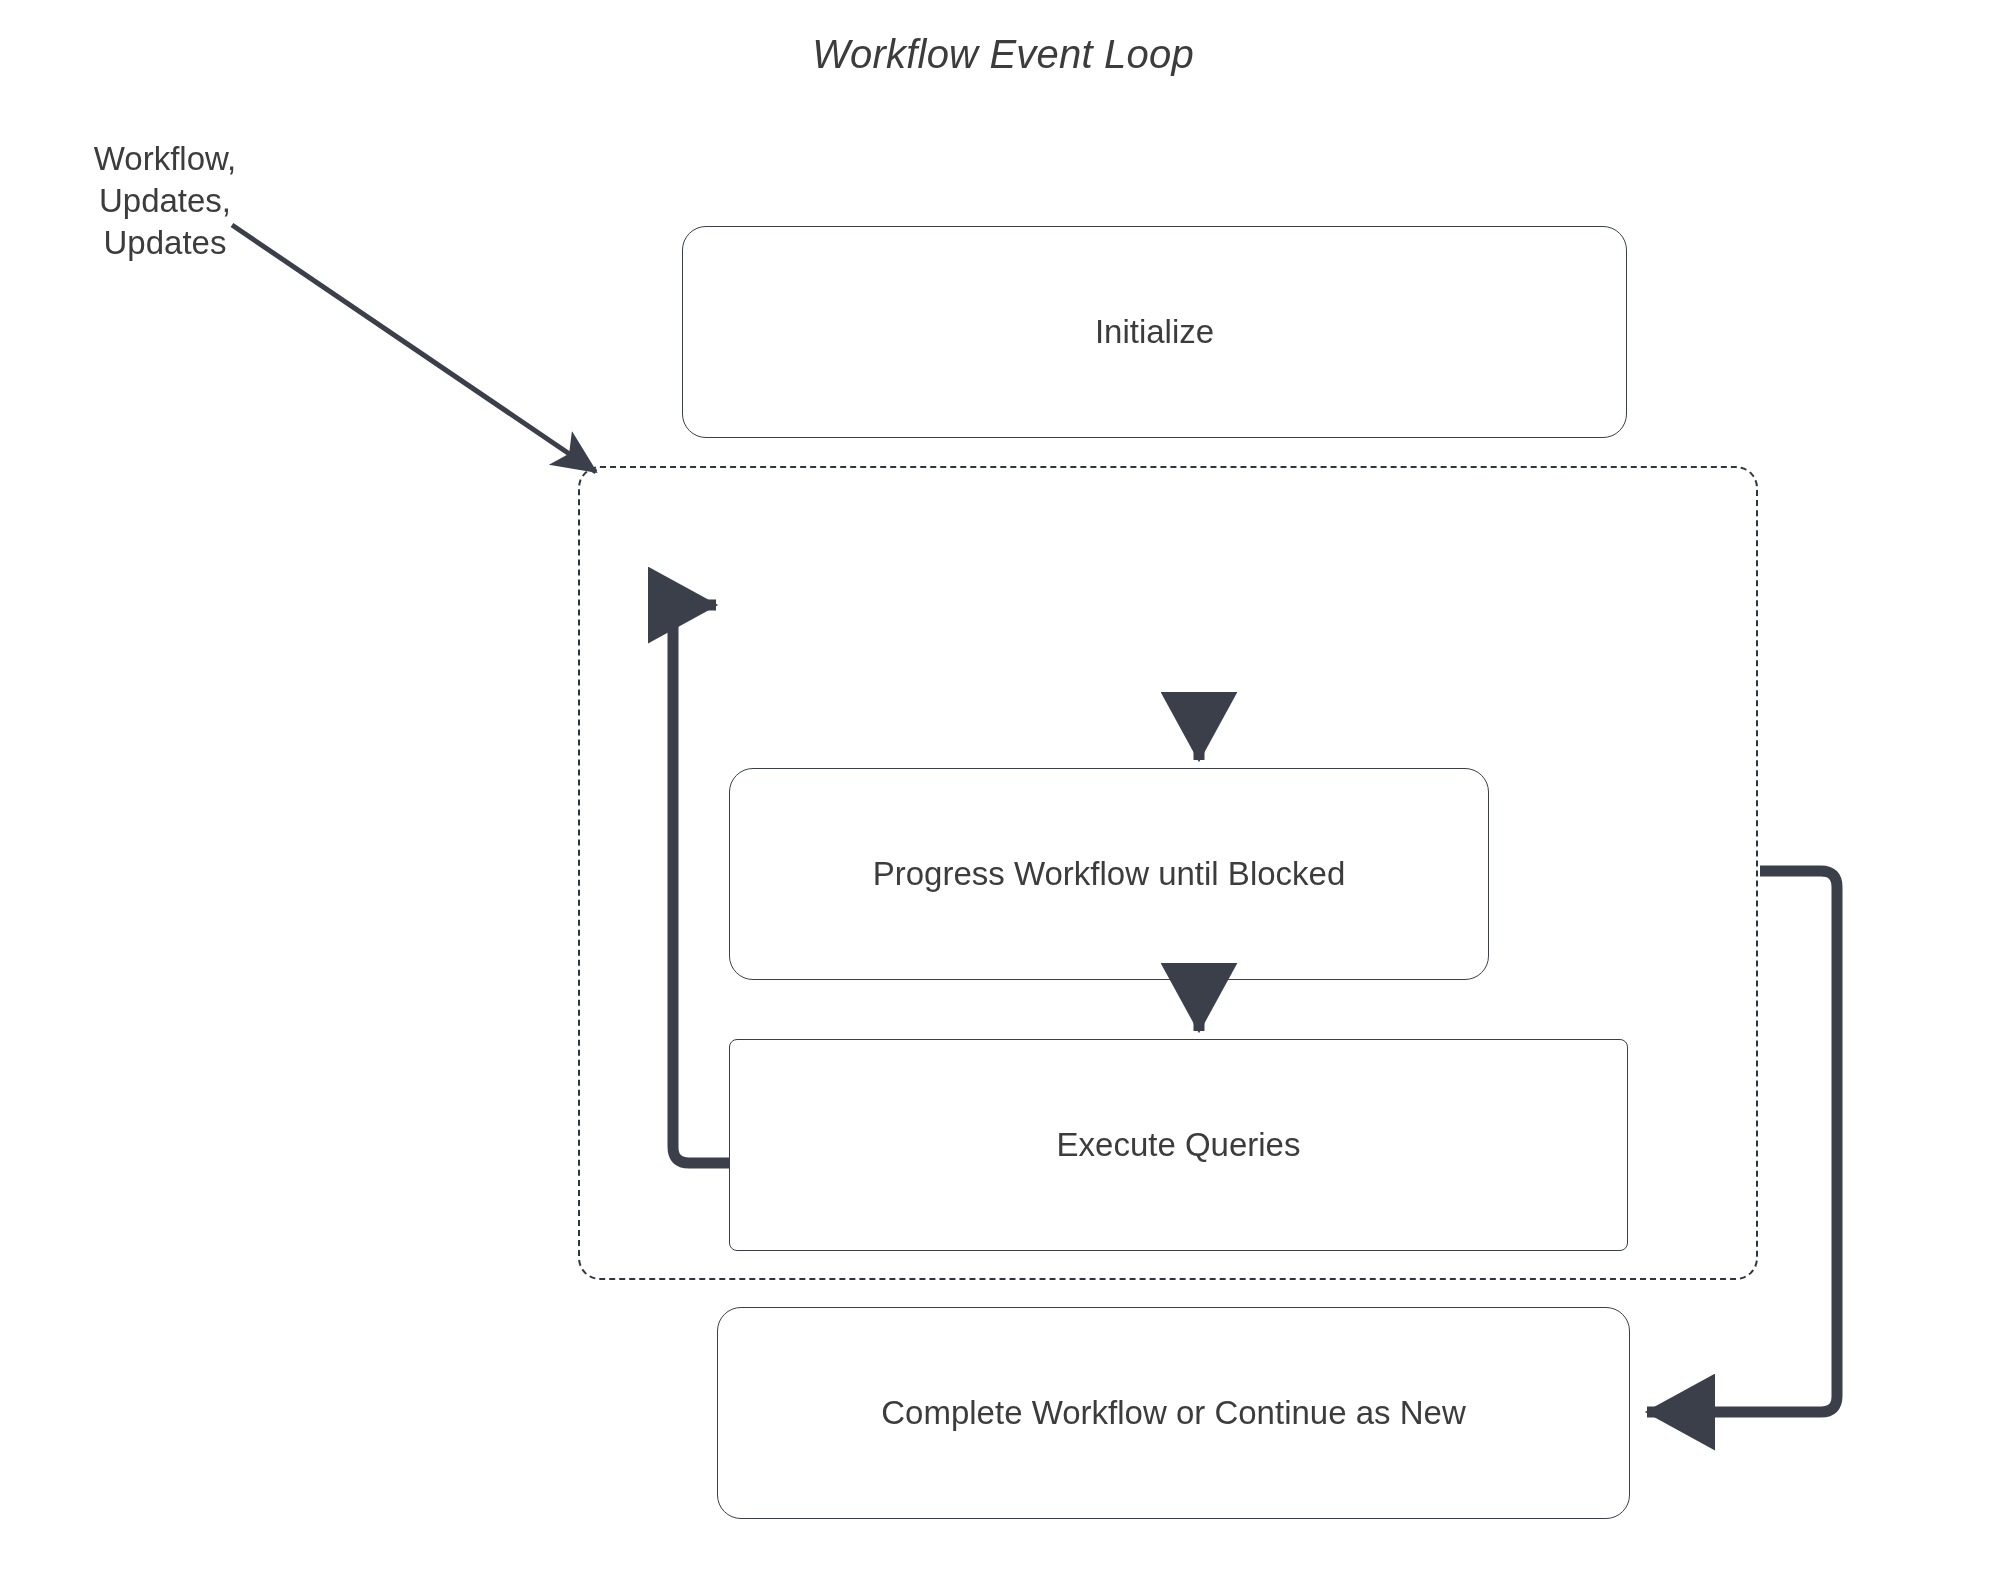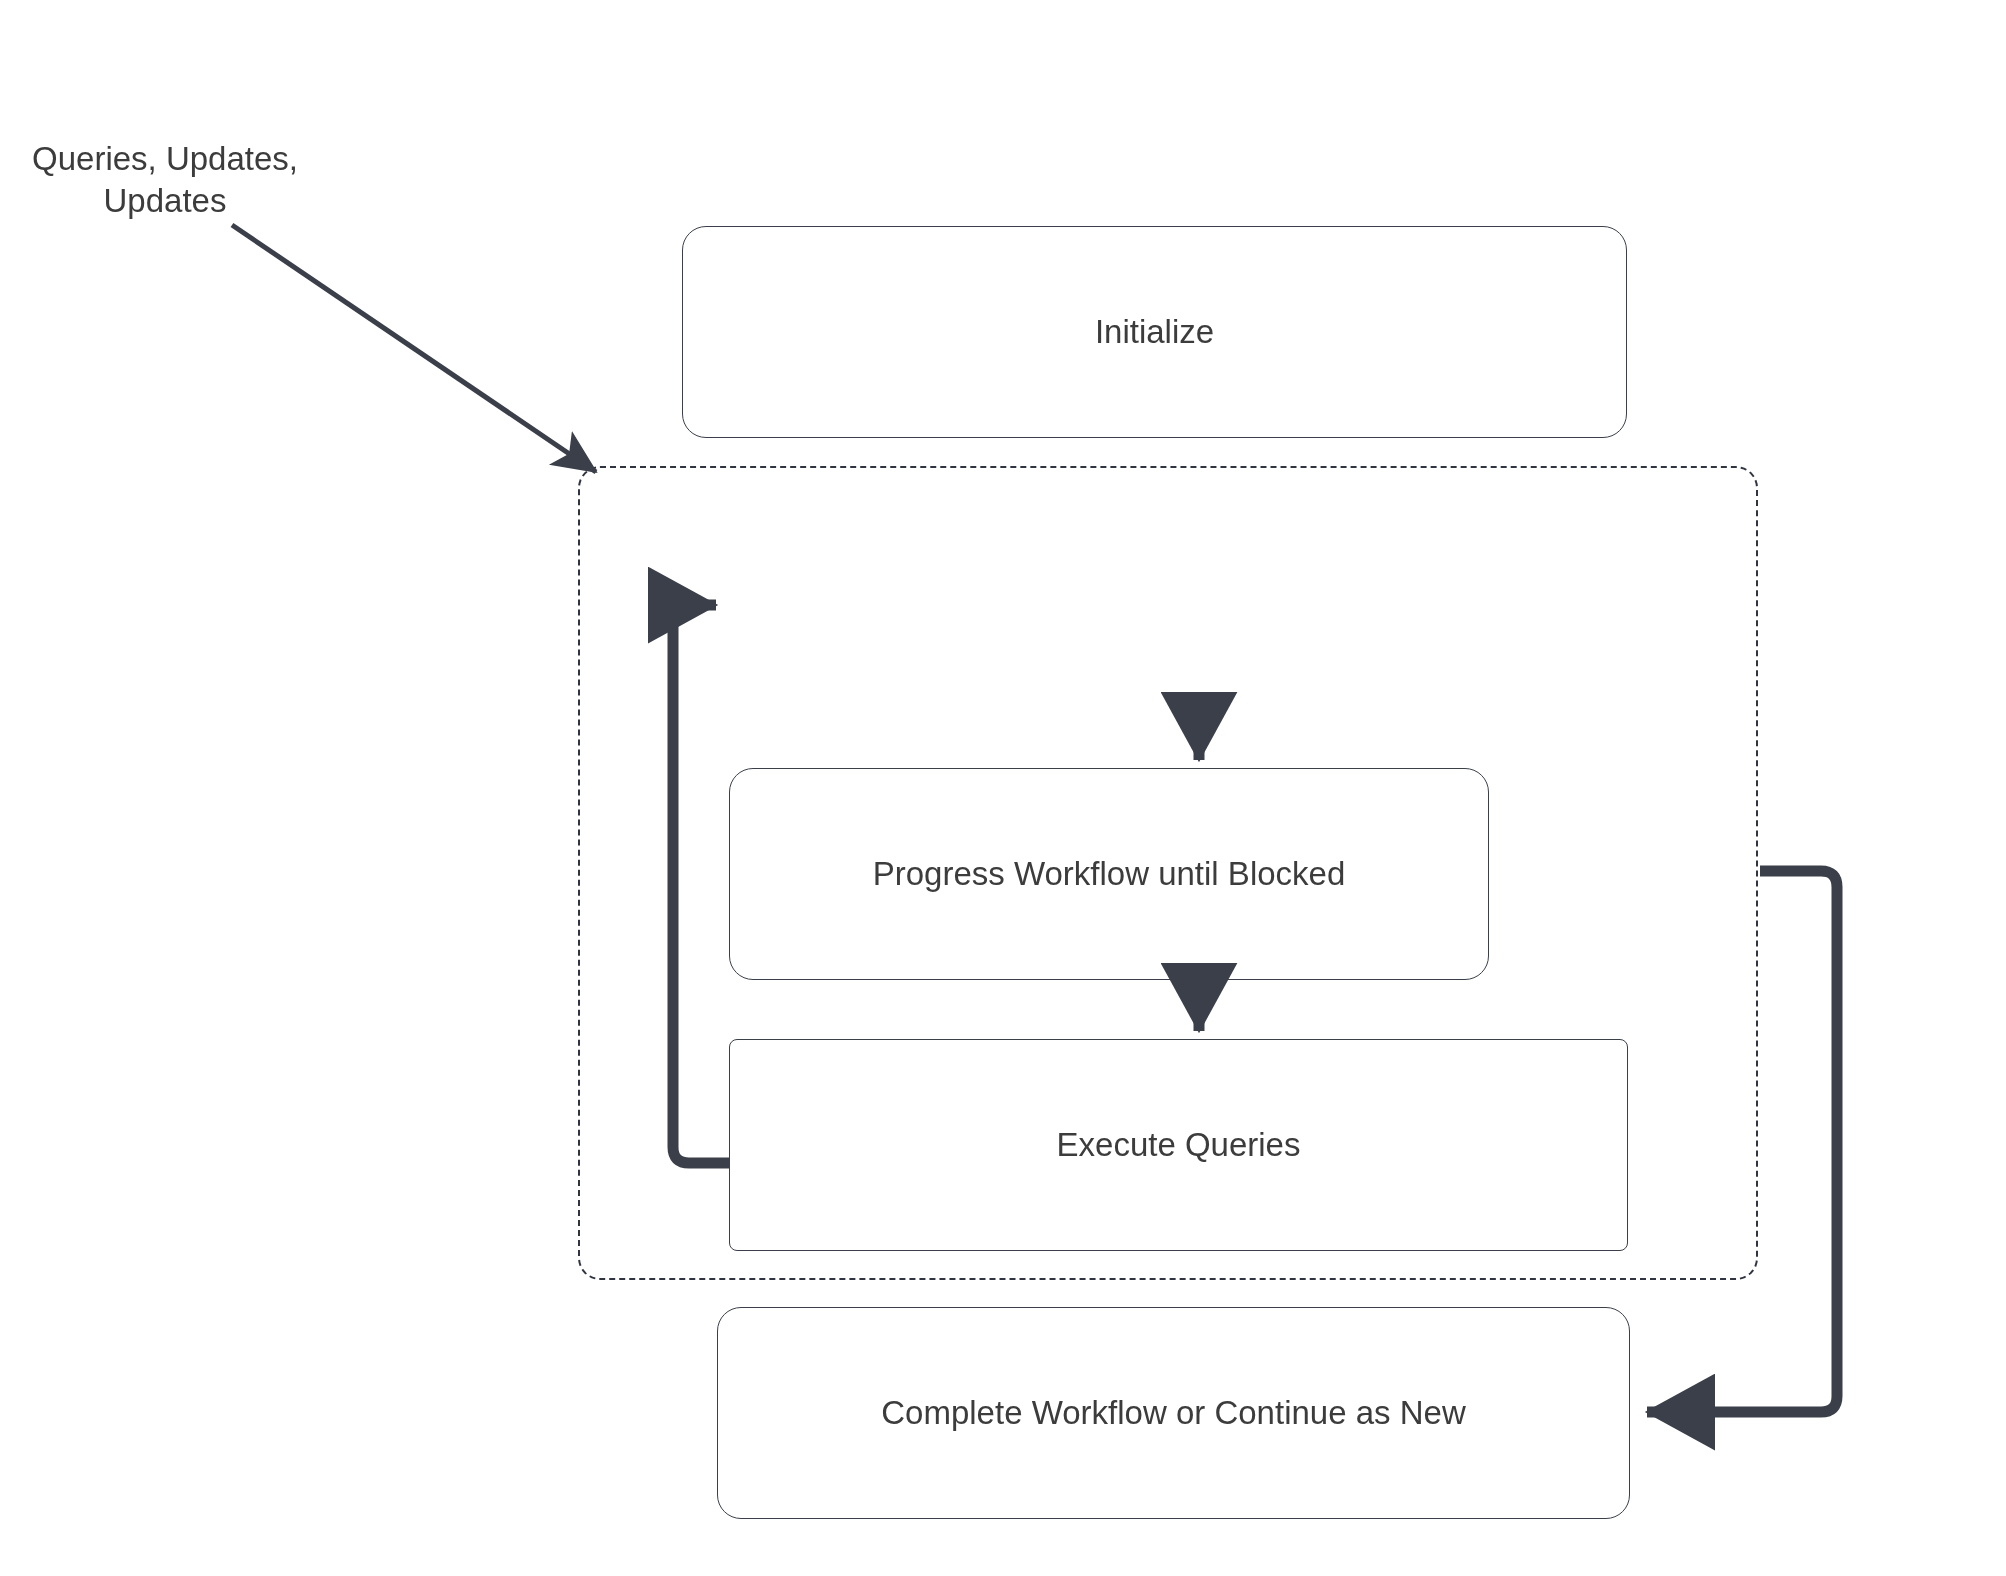--- a/index.html
+++ b/index.html
@@ -76,23 +76,24 @@
     width: 2006px;
     height: 1576px;
     pointer-events: none;
   }
 </style>
 </head>
 <body>
 
 <div id="canvas">
 
+  <div class="diagram-title">Workflow Event Loop</div>
 
   <div class="edge-label">
-    <div>Queries, Updates,</div>
+    <div>Workflow, Updates,</div>
     <div>Updates</div>
   </div>
 
   <div class="group-container" style="left:578px; top:466px; width:1180px; height:814px;"></div>
 
   <div class="node" style="left:682px; top:226px; width:945px; height:212px;">Initialize</div>
 
 
   <div class="node" style="left:729px; top:768px; width:760px; height:212px;">Progress Workflow until Blocked</div>
 

